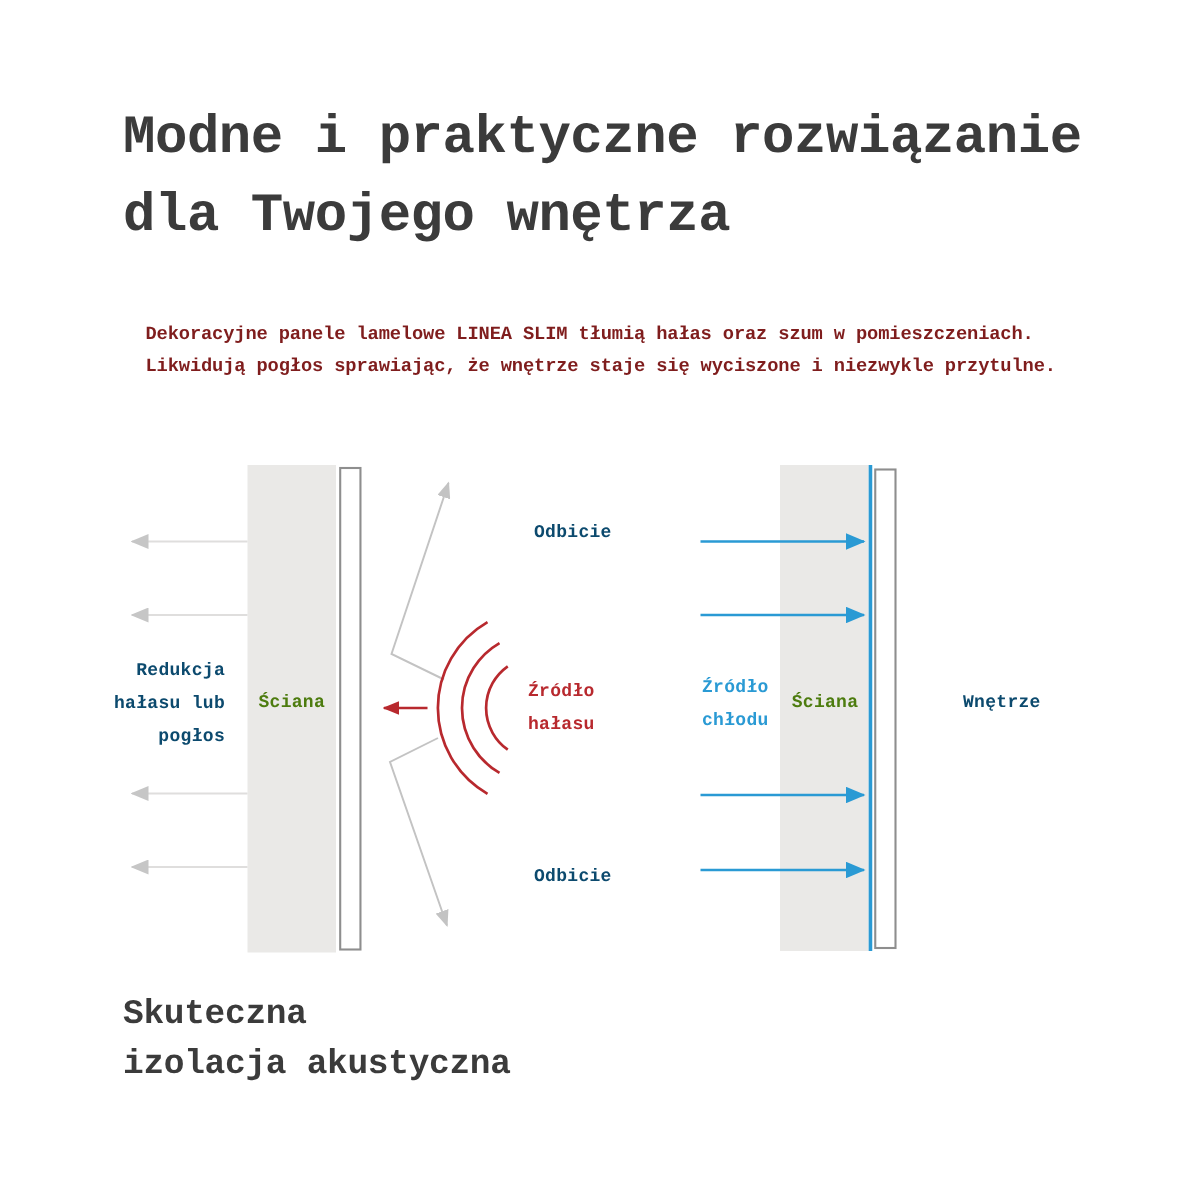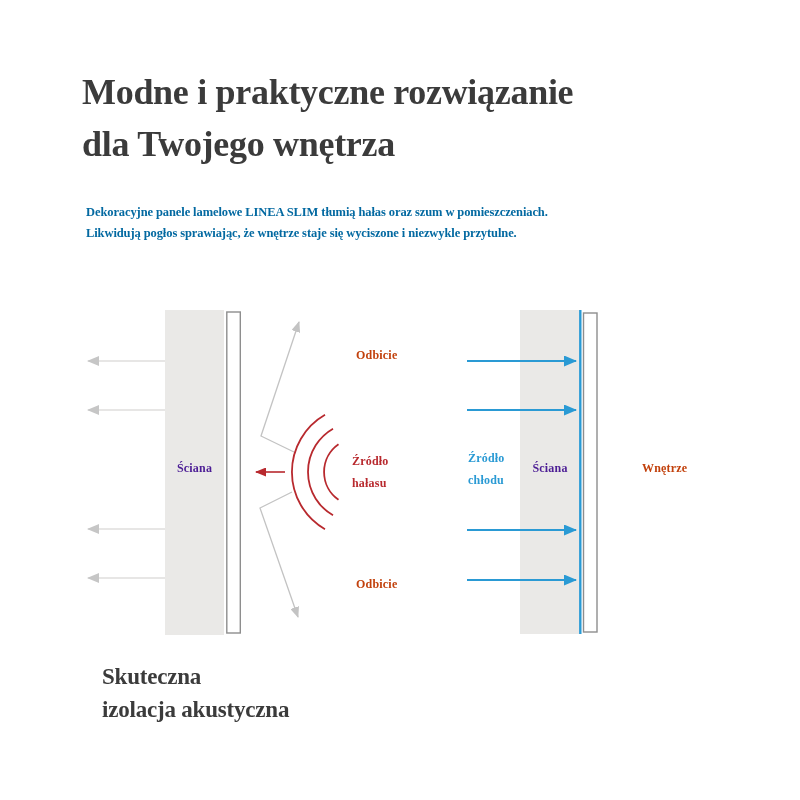--- a/index.html
+++ b/index.html
@@ -1,51 +1,51 @@
 <!DOCTYPE html>
 <html><head>
 <meta charset="utf-8">
 <style>
   html,body{margin:0;padding:0;background:#fff;}
   .canvas{
     position:relative;width:800px;height:800px;background:#ffffff;overflow:hidden;
-    font-family:Liberation Serif, serif;
+    font-family:Liberation Mono, monospace;
   }
   .preline{white-space:pre-line;}
   .title{
     position:absolute;left:82px;top:66px;margin:0;
     font-size:36px;line-height:52px;font-weight:bold;color:#3b3b3b;letter-spacing:-0.3px;
   }
   .para{
-    position:absolute;left:82px;margin:4px;
-    font-size:12.5px;line-height:21px;font-weight:bold;color:#0369a1;letter-spacing:-0.1px;
+    position:absolute;left:82px;margin:15px;
+    font-size:12.5px;line-height:21px;font-weight:bold;color:#7f1d1d;letter-spacing:-0.1px;
   }
   #para-acoustic{top:198px;}
   #para-thermal{top:251px;}
   .diagram-svg{position:absolute;left:0;top:0;}
   .small-label{
     position:absolute;font-size:12px;line-height:22px;font-weight:bold;letter-spacing:0.2px;
   }
-  .muted{color:#c2410c;}
-  .wall-text{color:#4c1d95;text-align:center;}
+  .muted{color:#0c4a6e;}
+  .wall-text{color:#4d7c0f;text-align:center;}
   .red-text{color:#b8292e;}
   .blue-text{color:#2a9ad4;}
   #reduction-label{left:60px;top:436px;width:90px;text-align:right;}
   #wall-label-left{left:165px;top:457px;width:59px;}
   #reflection-top-label{left:356px;top:344px;}
   #noise-source-label{left:352px;top:450px;}
   #reflection-bottom-label{left:356px;top:573px;}
   #cold-source-label{left:468px;top:447px;}
   #wall-label-right{left:520px;top:457px;width:60px;}
   #interior-label{left:642px;top:457px;text-align:center;}
   .caption{
     position:absolute;top:660px;margin:0;
     font-size:23px;line-height:33px;font-weight:bold;color:#3b3b3b;letter-spacing:-0.2px;
   }
-  #caption-acoustic{left:82px;margin-left:20px;}
+  #caption-acoustic{left:82px;}
   #caption-thermal{left:468px;}
 </style>
 </head>
 <body>
 
 <div class="canvas">
 
   <h1 class="title preline">Modne i praktyczne rozwiązanie
 dla Twojego wnętrza</h1>
 
@@ -100,20 +100,23 @@
 
       <g stroke="#2a9ad4" stroke-width="1.8">
         <line x1="467" y1="361" x2="576" y2="361" marker-end="url(#ah-blue)"></line>
         <line x1="467" y1="410" x2="576" y2="410" marker-end="url(#ah-blue)"></line>
         <line x1="467" y1="530" x2="576" y2="530" marker-end="url(#ah-blue)"></line>
         <line x1="467" y1="580" x2="576" y2="580" marker-end="url(#ah-blue)"></line>
       </g>
     </g>
   </svg>
 
+  <div class="small-label muted preline" id="reduction-label">Redukcja
+hałasu lub
+pogłos</div>
   <div class="small-label wall-text" id="wall-label-left">Ściana</div>
   <div class="small-label muted" id="reflection-top-label">Odbicie</div>
   <div class="small-label red-text preline" id="noise-source-label">Źródło
 hałasu</div>
   <div class="small-label muted" id="reflection-bottom-label">Odbicie</div>
 
   <div class="small-label blue-text preline" id="cold-source-label">Źródło
 chłodu</div>
   <div class="small-label wall-text" id="wall-label-right">Ściana</div>
   <div class="small-label muted" id="interior-label">Wnętrze</div>

